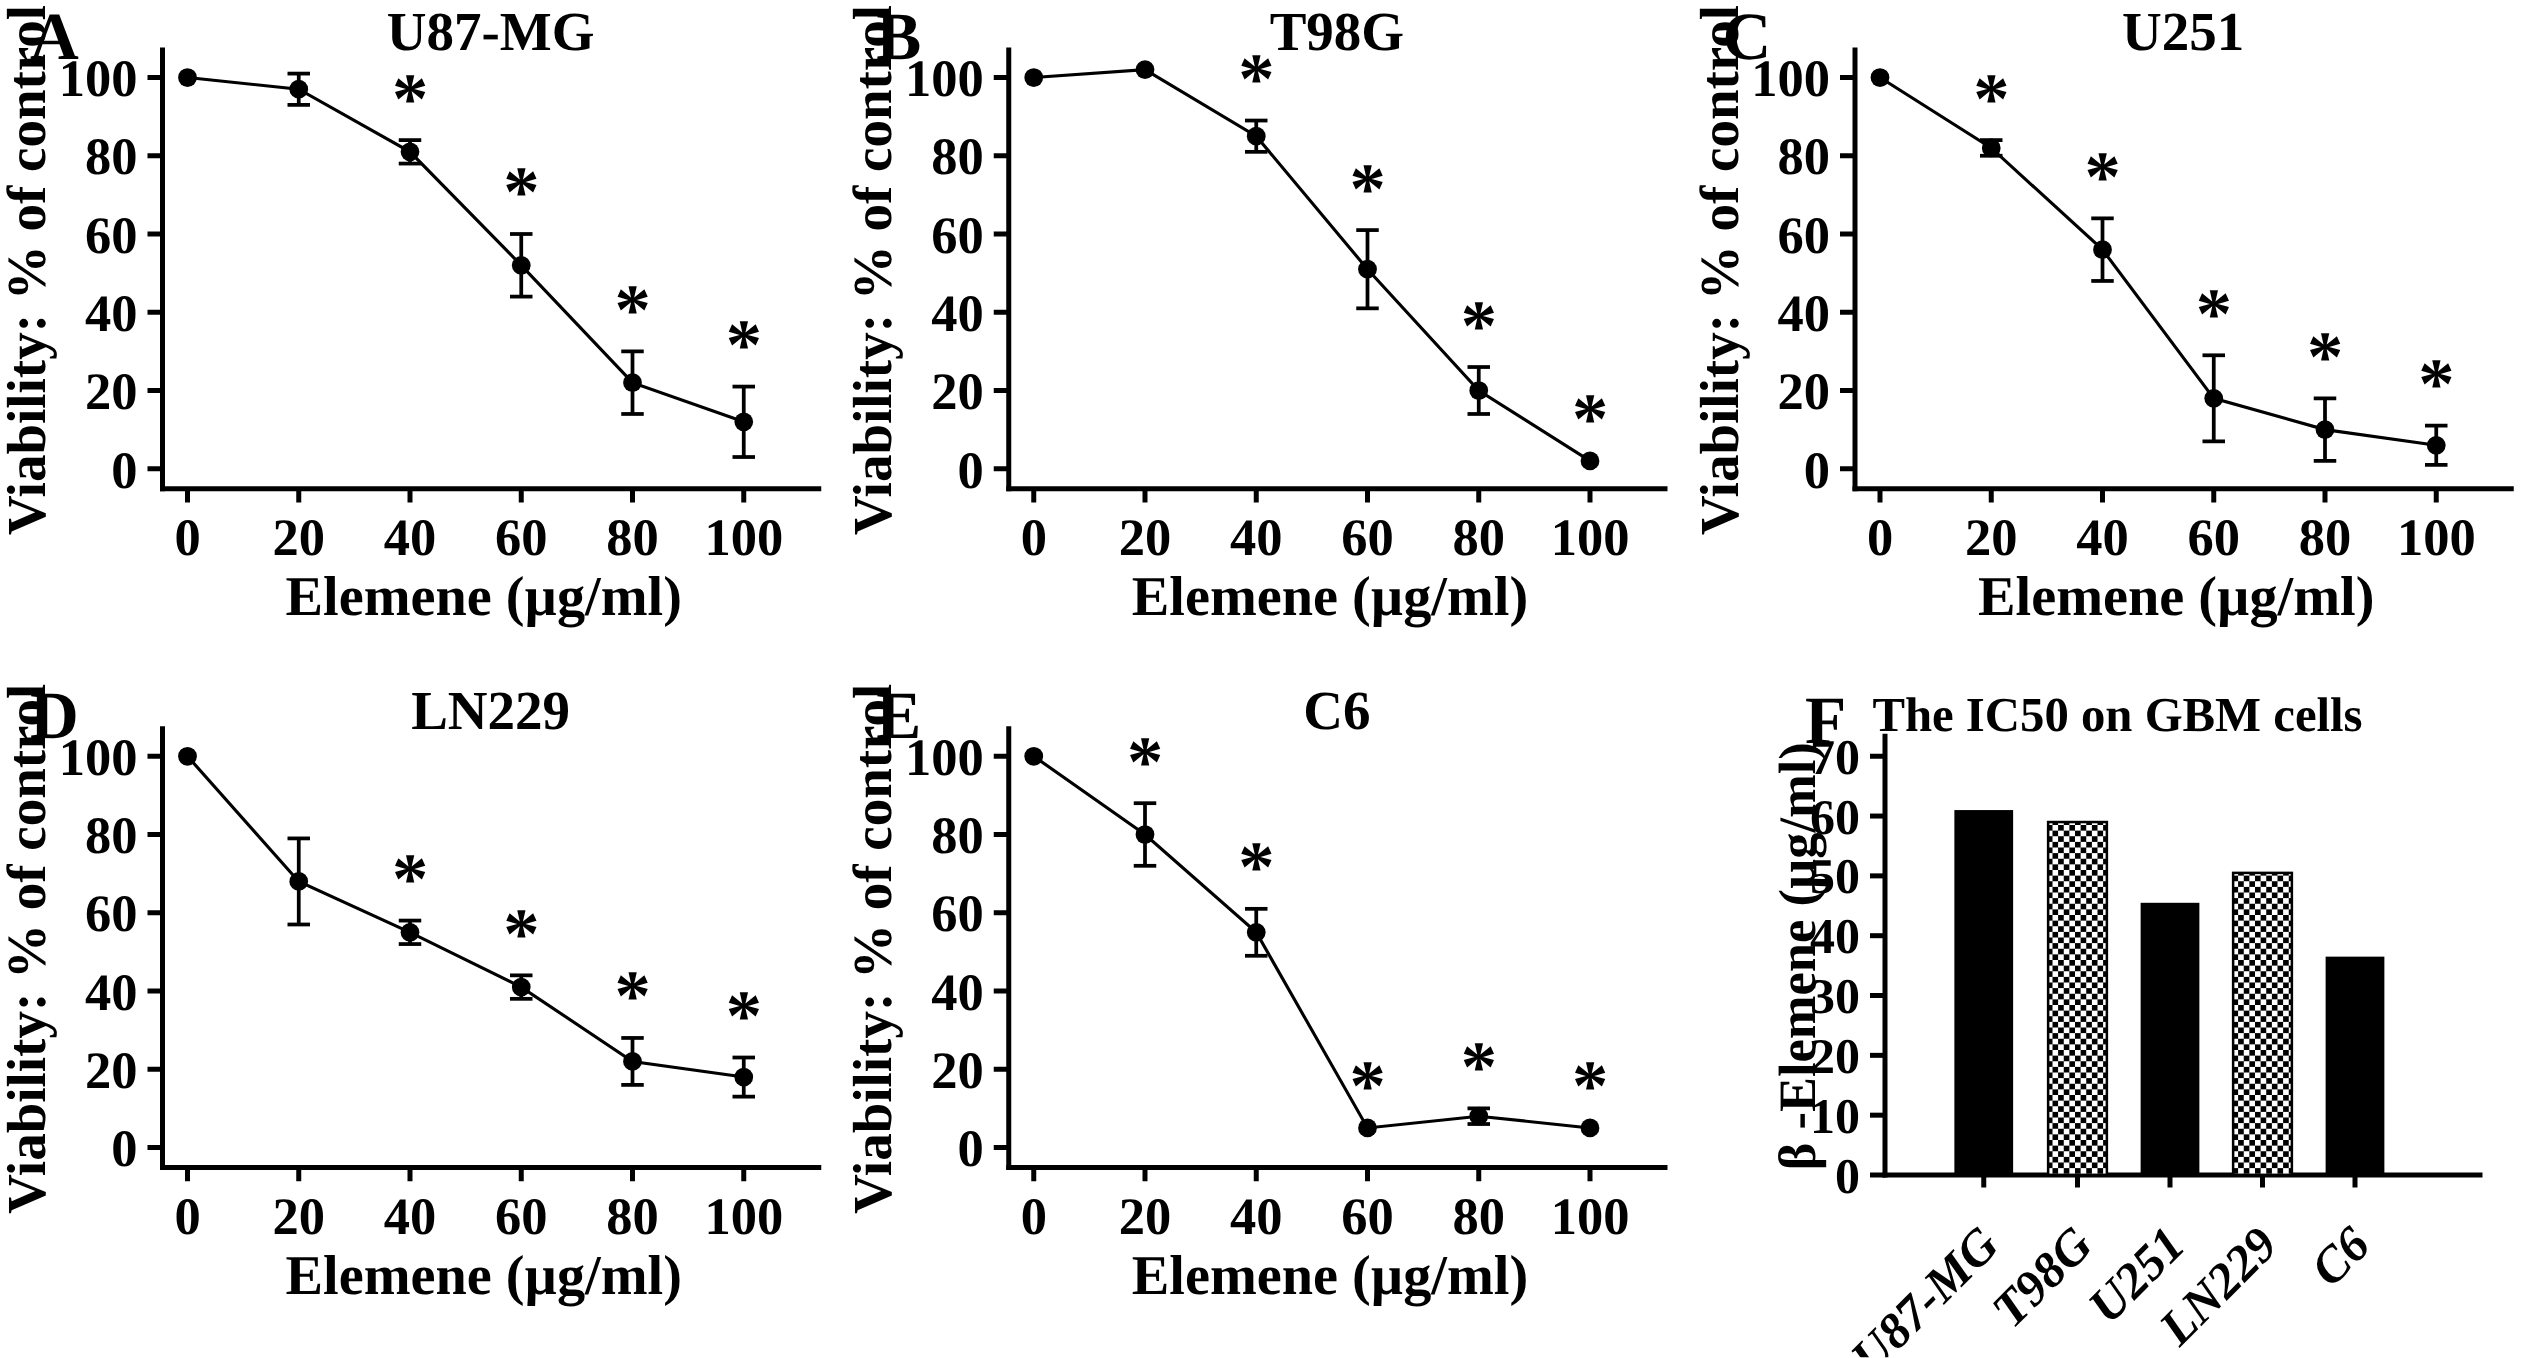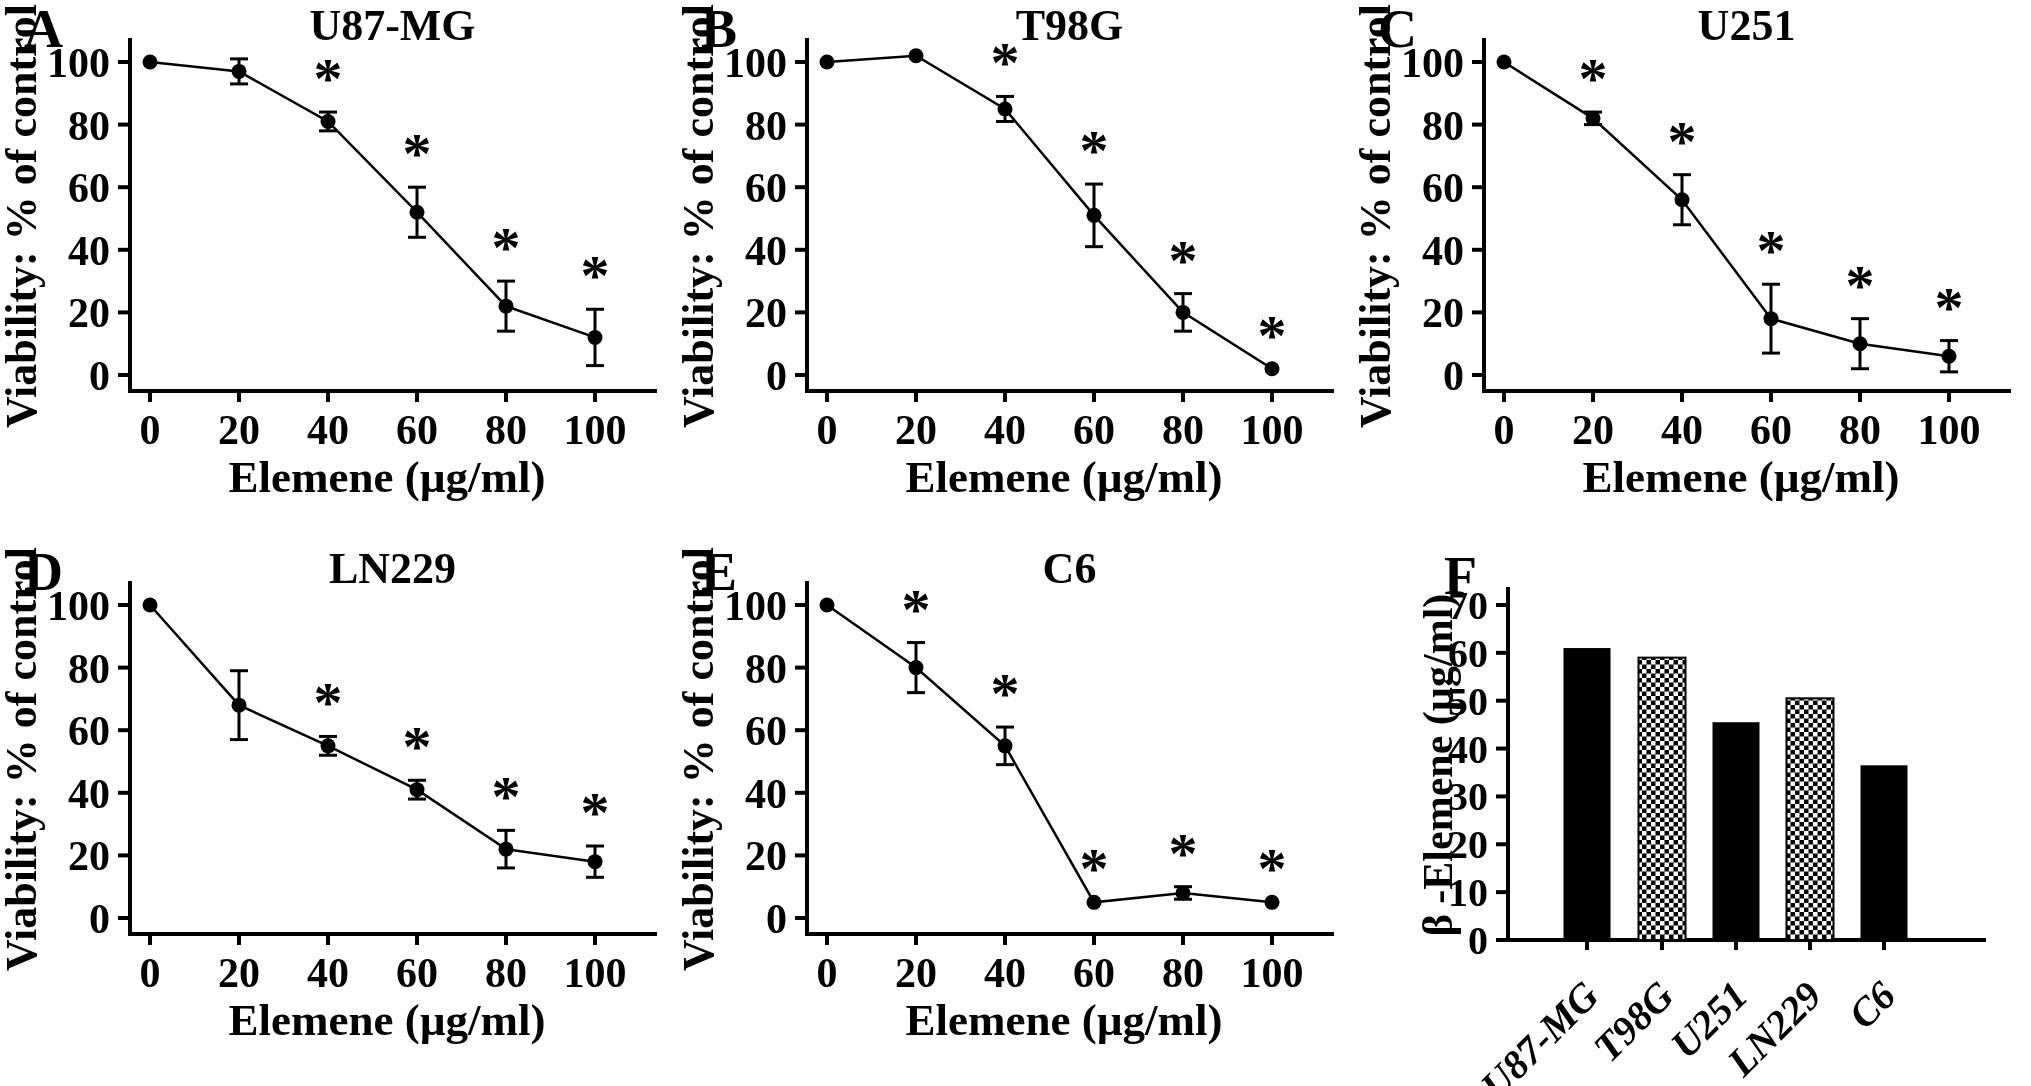--- a/index.html
+++ b/index.html
@@ -373,20 +373,21 @@
           <text x="328" y="170.07" text-anchor="middle" font-size="58">*</text>
           <text x="417" y="345.35" text-anchor="middle" font-size="58">*</text>
           <text x="506" y="329.7" text-anchor="middle" font-size="58">*</text>
           <text x="595" y="345.35" text-anchor="middle" font-size="58">*</text>
         </g>
       </svg>
   </section>
 
   <section class="panel panel--bar">
     <div class="letter">F</div>
+    <h2 class="title">The IC50 on GBM cells</h2>
     <svg class="chart" width="677" height="543" viewBox="0 0 677 543">
         <defs>
           <pattern id="checkerPat" width="9" height="9" patternUnits="userSpaceOnUse">
             <rect width="9" height="9" fill="#000000"></rect>
             <rect width="4.5" height="4.5" fill="#fff"></rect>
             <rect x="4.5" y="4.5" width="4.5" height="4.5" fill="#fff"></rect>
           </pattern>
         </defs>
         <g fill="#000000" font-family="&quot;Liberation Serif&quot;,&quot;DejaVu Serif&quot;,serif" font-weight="bold">
           <line x1="154" y1="44" x2="154" y2="399" stroke="#000000" stroke-width="4"></line>

